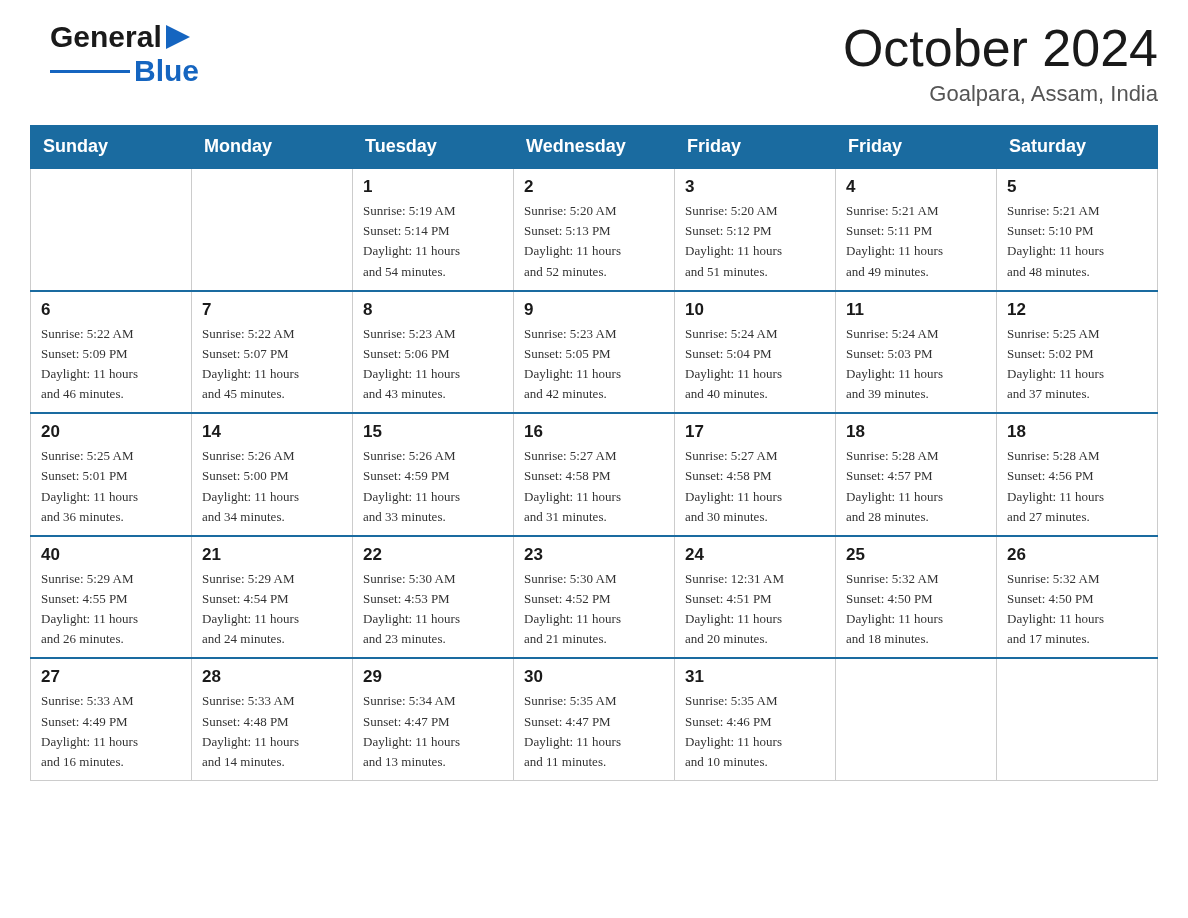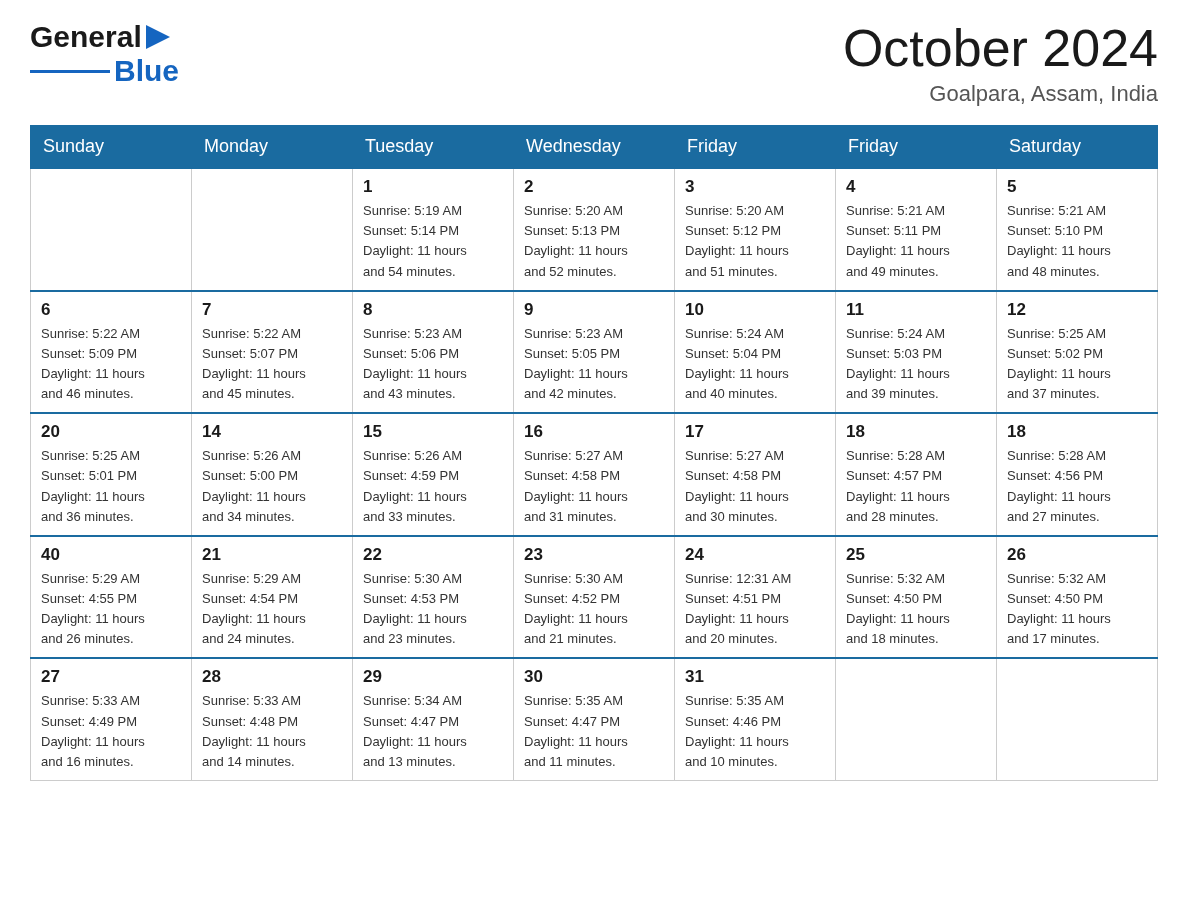--- a/index.html
+++ b/index.html
@@ -9,20 +9,21 @@
       color: #222;
       width: 1188px;
       min-height: 918px;
       padding: 20px 30px;
     }
     .header {
       display: flex;
       justify-content: space-between;
       align-items: flex-start;
       margin-bottom: 18px;
+      margin-left: 20px;
     }
     .logo {
       display: flex;
       flex-direction: column;
       align-items: flex-start;
     }
     .title-section {
       text-align: right;
     }
     .main-title {
@@ -38,21 +39,21 @@
     }
     .calendar {
       width: 100%;
       border-collapse: collapse;
       border: 1px solid #ccc;
     }
     .calendar th {
       background: #1a6ba0;
       color: #fff;
       font-size: 18px;
-      font-weight: normal;
+      font-weight: bold;
       padding: 10px 12px;
       text-align: left;
       border: 1px solid #1a6ba0;
     }
     .calendar td {
       vertical-align: top;
       padding: 8px 10px;
       border: 1px solid #ccc;
       width: 14.28%;
       min-height: 100px;
@@ -62,20 +63,21 @@
     .day-number {
       font-size: 17px;
       font-weight: bold;
       color: #1a1a1a;
       margin-bottom: 4px;
     }
     .day-info {
       font-size: 13px;
       line-height: 1.55;
       color: #333;
+      font-family: Liberation Serif, serif;
     }
     .empty-cell {
       background: #fff;
     }
     .week-row td {
       border-top: 2px solid #1a6ba0;
     }
     
     .logo-svg {
       display: flex;

